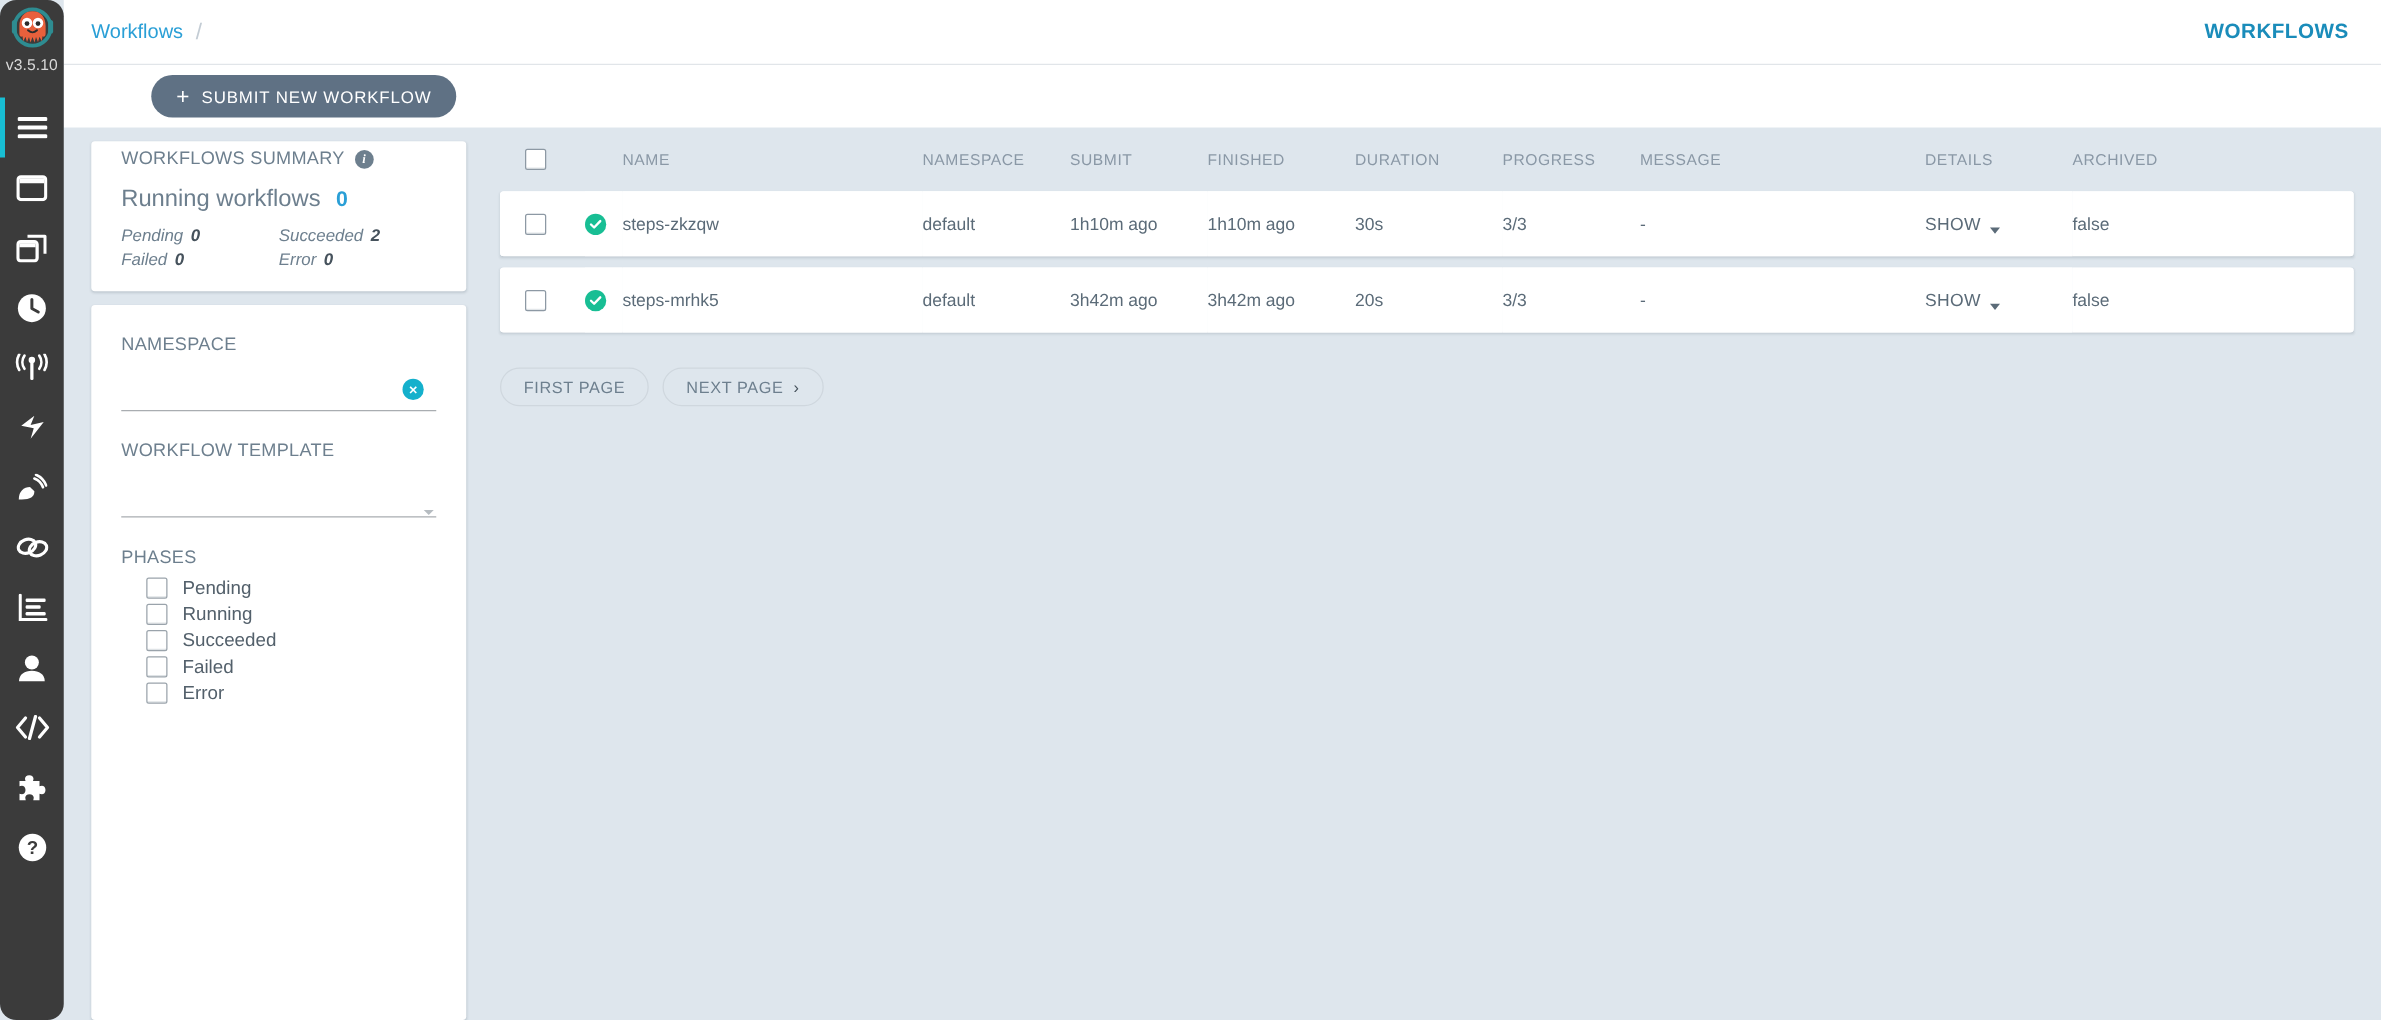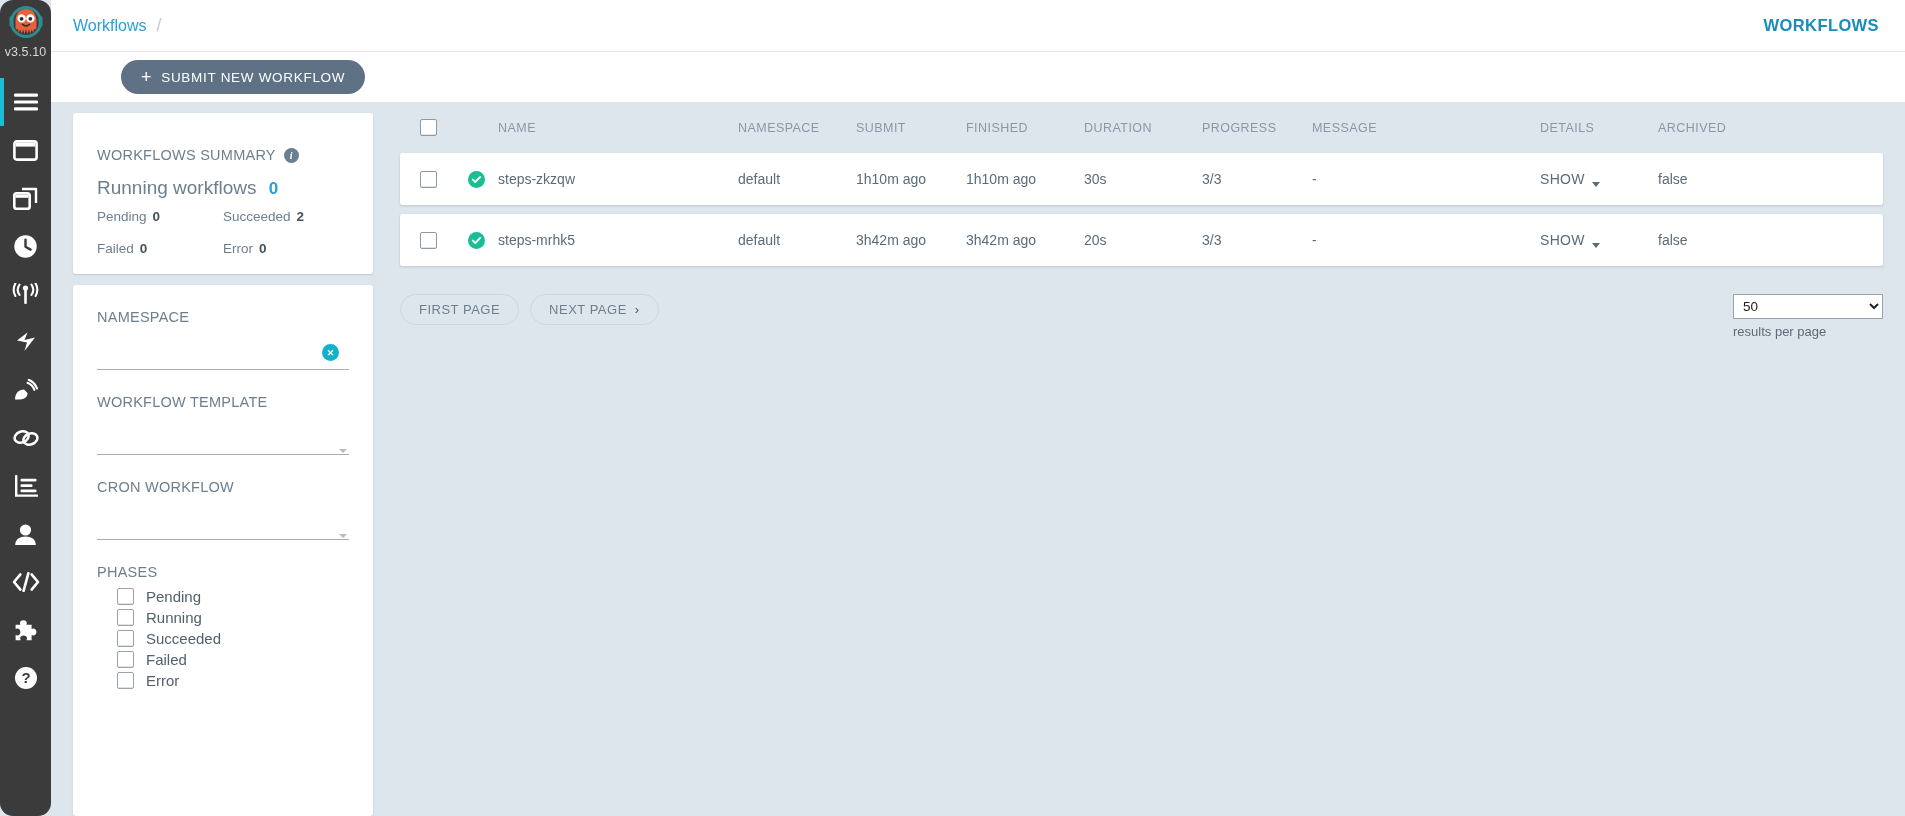--- a/index.html
+++ b/index.html
@@ -164,21 +164,21 @@
     min-width: 300px;
     margin-left: 22px;
     display: flex;
     flex-direction: column;
     gap: 11px;
   }
   .card {
     background: #ffffff;
     border-radius: 3px;
     box-shadow: 0 1px 2px rgba(40,55,70,0.16);
-    padding: 34px 24px 18px 24px;
+    padding: 6px 24px 18px 24px;
     box-sizing: border-box;
   }
   .card-title {
     font-size: 14.5px;
     color: #6d7f8e;
     letter-spacing: 0.25px;
     display: flex;
     align-items: center;
   }
   .info-badge {
@@ -205,23 +205,24 @@
   .running-line .num {
     color: #2a9fd6;
     font-weight: bold;
     margin-left: 7px;
     font-size: 17px;
   }
   .stat-grid {
     margin-top: 10px;
     display: grid;
     grid-template-columns: 1fr 1fr;
-    row-gap: 17px;
+    row-gap: 4px;
     font-size: 13.5px;
     color: #6d7f8e;
+    font-style: italic;
   }
   .stat-grid .v {
     font-weight: bold;
     color: #46525c;
     margin-left: 6px;
   }
 
   .filter-card {
     padding: 0;
     flex: 1;
@@ -651,27 +652,20 @@
 
 
           <div class="filter-group">
             <div class="filter-label">WORKFLOW TEMPLATE</div>
             <div class="filter-input-wrap">
               <input class="filter-input" type="text" value="" style="">
               <span class="caret-mini"></span>
             </div>
           </div>
 
-          <div class="filter-group">
-            <div class="filter-label">CRON WORKFLOW</div>
-            <div class="filter-input-wrap">
-              <input class="filter-input" type="text" value="" style="">
-              <span class="caret-mini"></span>
-            </div>
-          </div>
 
           <div class="filter-group">
             <div class="filter-label" style="margin-bottom:8px">PHASES</div>
             <div class="phases-list">
               <label class="phase-row">
                 <span class="phase-box"></span>
                 <span>Pending</span>
               </label>
               <label class="phase-row">
                 <span class="phase-box"></span>
@@ -774,22 +768,18 @@
         </table>
 
         <div class="pager">
           <button class="page-btn">
             <span>FIRST PAGE</span>
           </button>
           <button class="page-btn">
             <span>NEXT PAGE</span>
             <span class="chev">›</span>
           </button>
-          <div class="per-page">
-            <select><option value="5">5</option><option value="10">10</option><option value="20">20</option><option value="50" selected="">50</option><option value="100">100</option><option value="500">500</option></select>
-            <div class="per-page-label">results per page</div>
-          </div>
         </div>
       </div>
 
     </div>
   </div>
 </div>
 
 </body></html>

